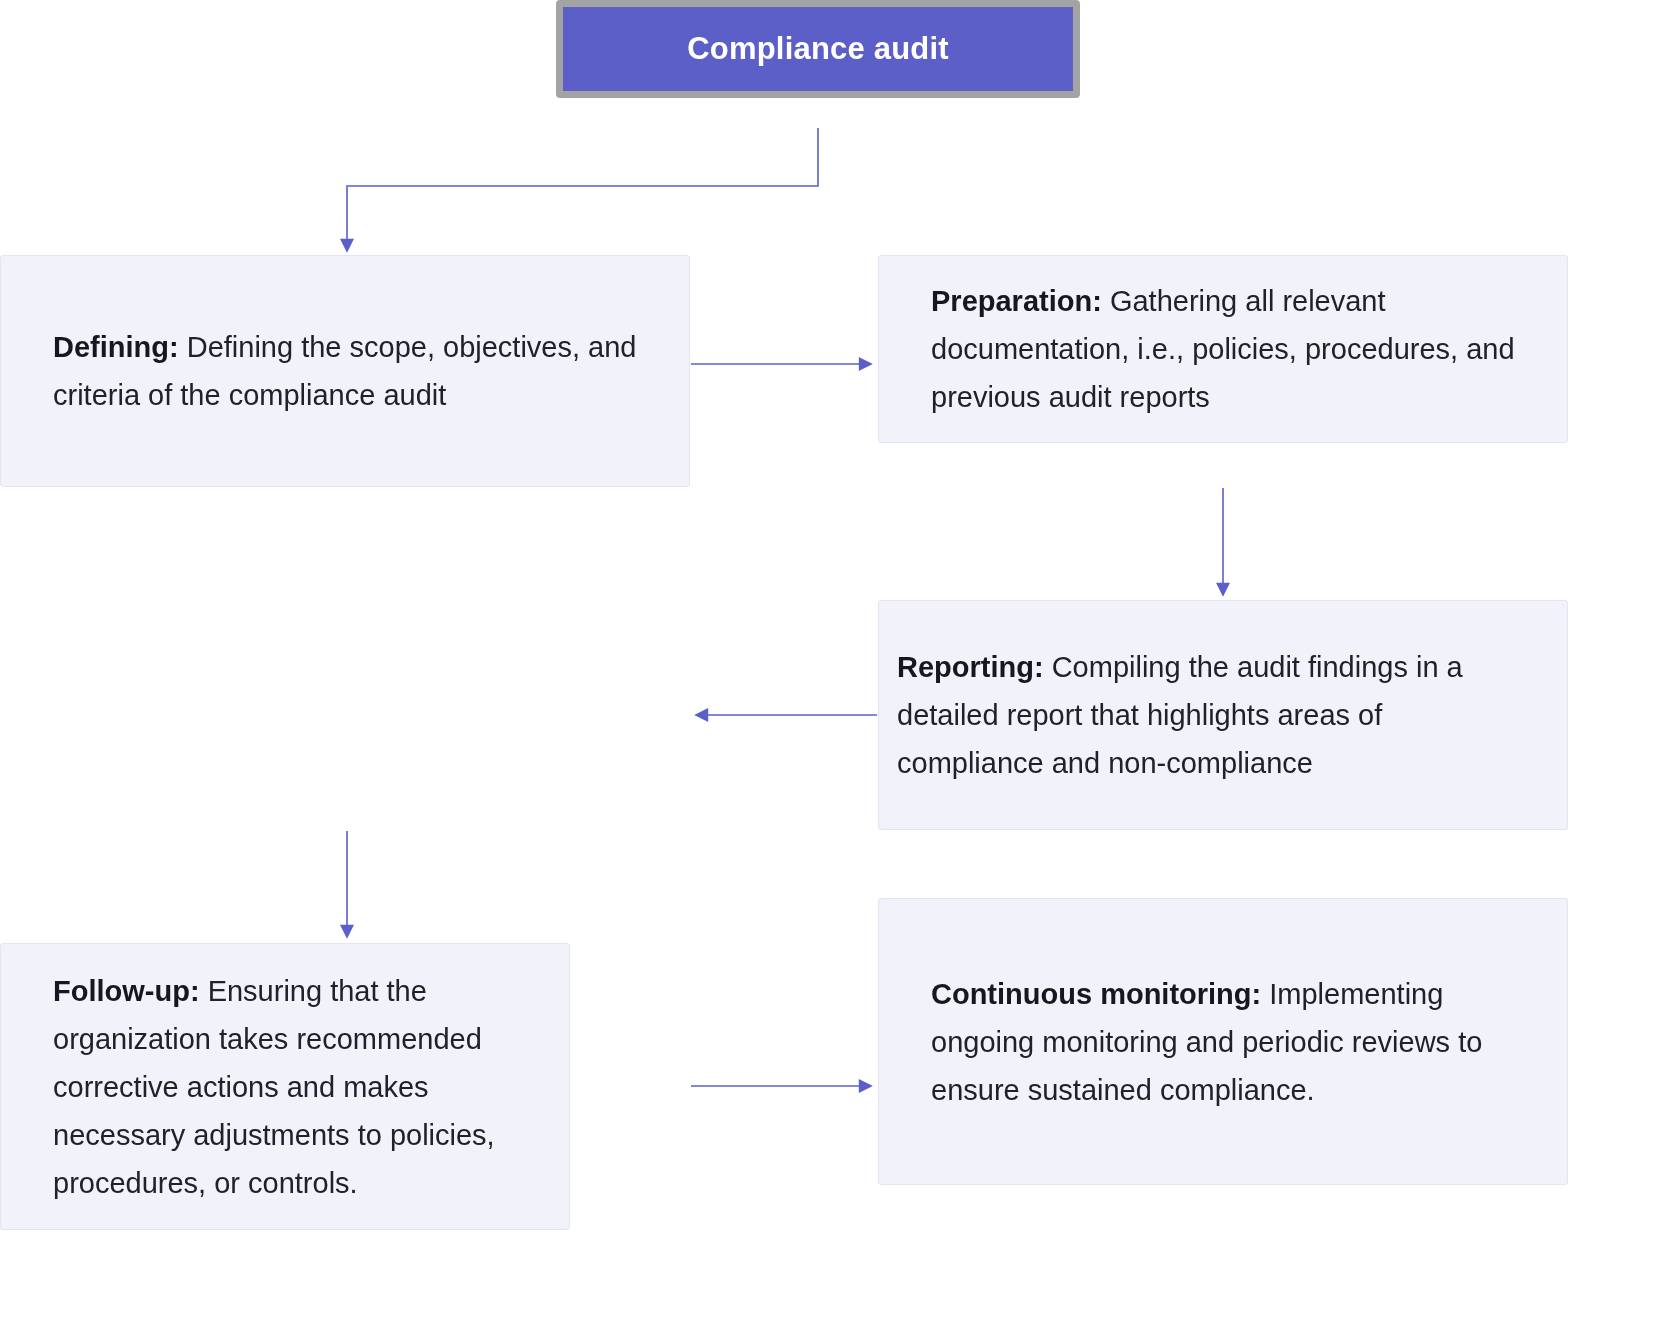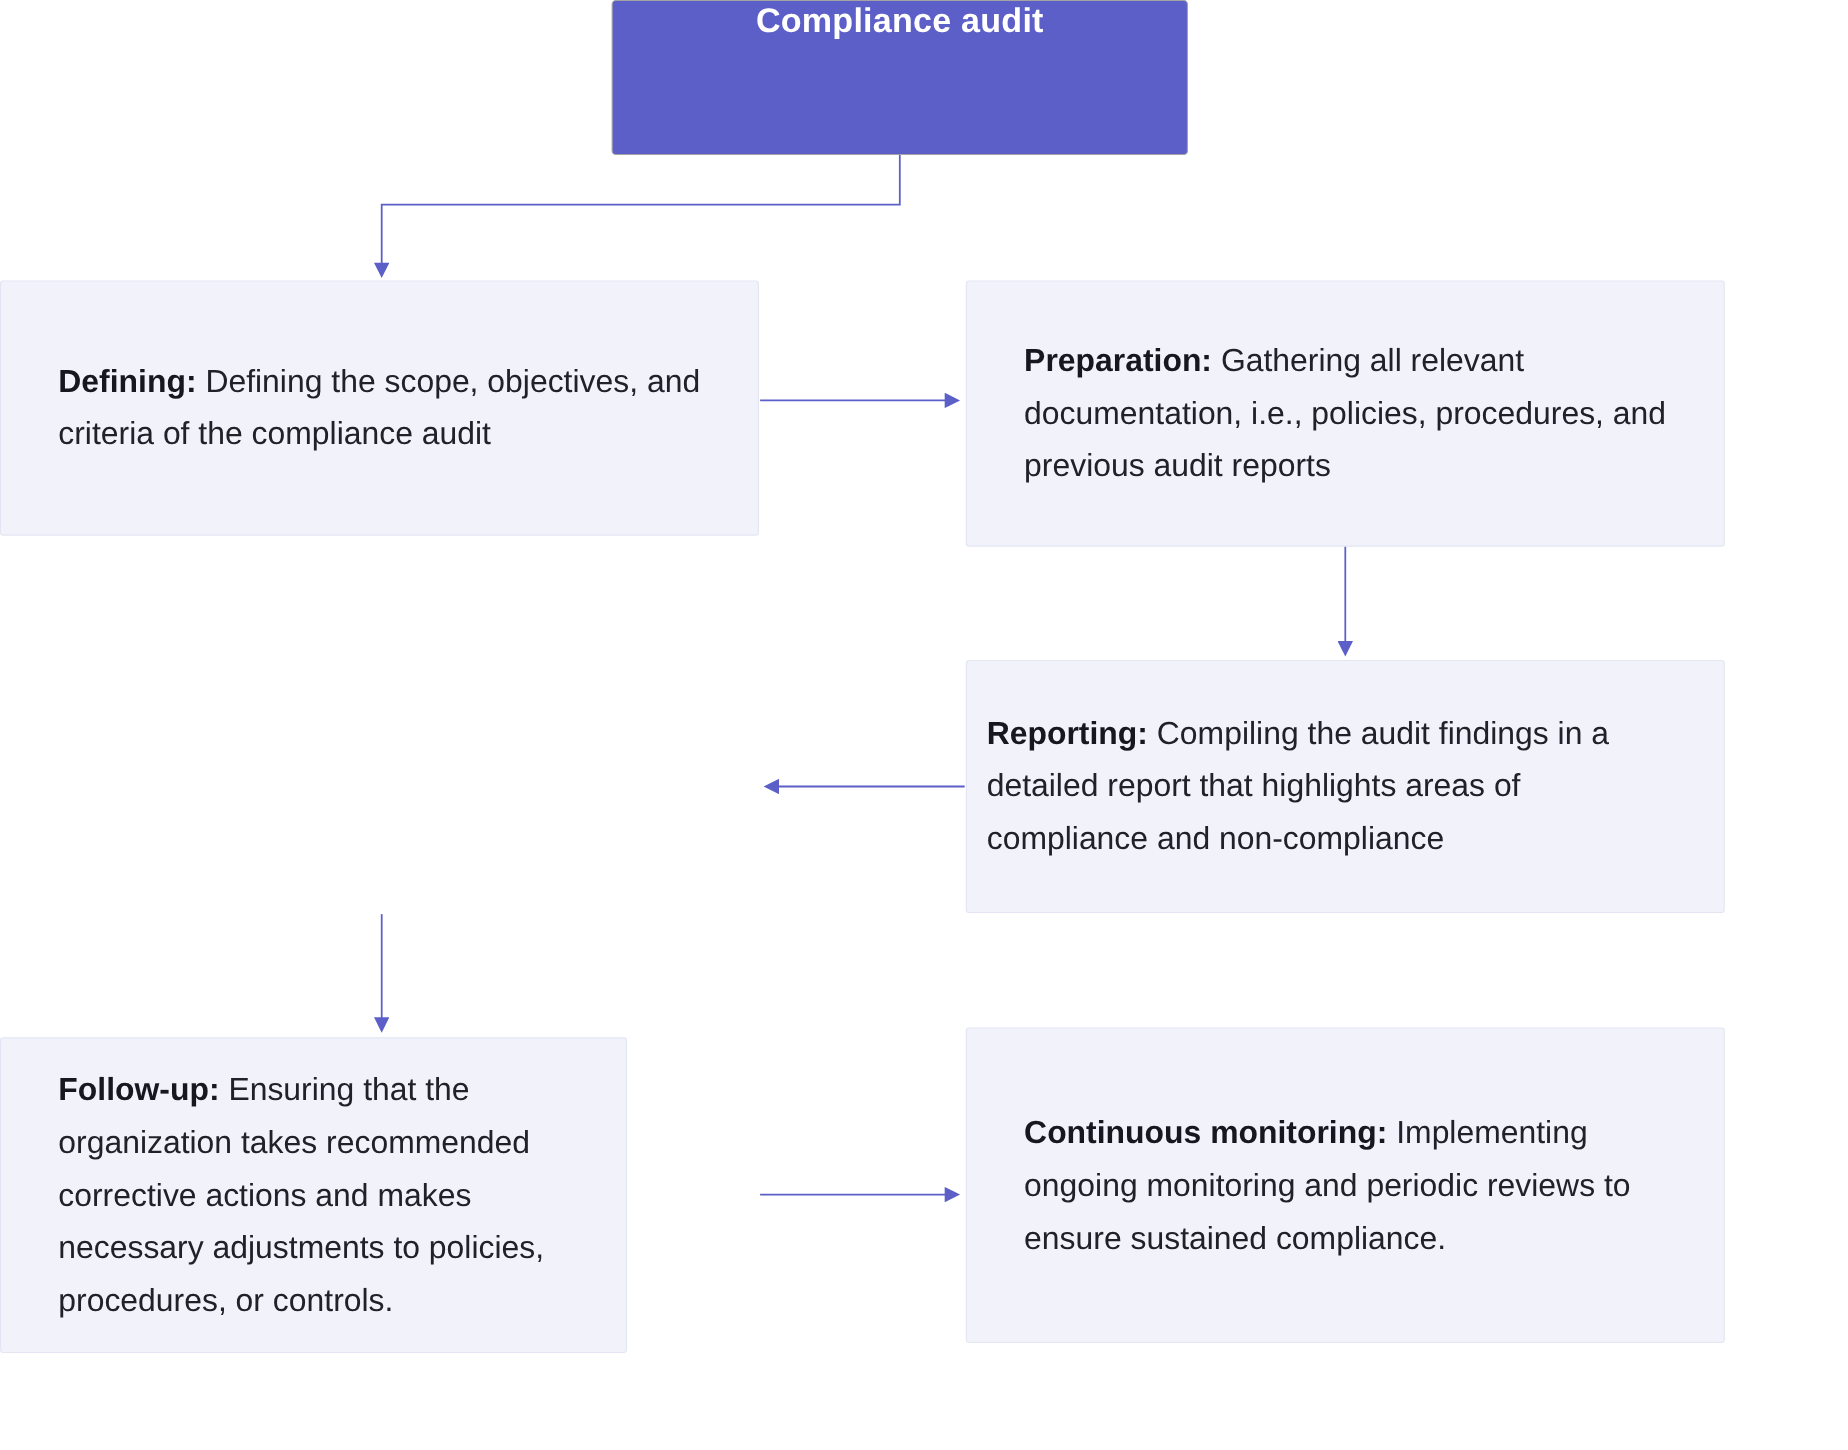--- a/index.html
+++ b/index.html
@@ -17,26 +17,26 @@
     width: 1680px;
     height: 1318px;
     background: #ffffff;
     overflow: hidden;
   }
   .title-box {
     position: absolute;
     left: 556px;
     top: 0;
     width: 524px;
-    height: 141px;
+    height: 98px;
     background: #5b5fc7;
-    border: 1px solid #a3a3a3;
+    border: 7px solid #a3a3a3;
     border-radius: 4px;
     display: flex;
-    align-items: flex-start;
+    align-items: center;
     justify-content: center;
     color: #ffffff;
     font-size: 31px;
     font-weight: 600;
     letter-spacing: 0.2px;
   }
   .node {
     position: absolute;
     background: #f1f2fa;
     border: 1px solid #e3e5f3;
@@ -49,25 +49,25 @@
     margin: 0;
     font-size: 29px;
     line-height: 48px;
     color: #212229;
   }
   .node-text b {
     font-weight: 700;
     color: #17181f;
   }
   .node-planning              { left: 0;     top: 255px; width: 690px; height: 232px; }
-  .node-preparation           { left: 878px; top: 255px; width: 690px; height: 242px; }
+  .node-preparation           { left: 878px; top: 255px; width: 690px; height: 188px; }
   .node-execution             { left: 0;     top: 600px; width: 690px; height: 230px; }
   .node-reporting             { left: 878px; top: 600px; width: 690px; height: 230px; padding-left: 18px; }
   .node-follow-up             { left: 0;     top: 943px; width: 570px; height: 287px; }
-  .node-continuous-monitoring { left: 878px; top: 934px; width: 690px; height: 287px; }
+  .node-continuous-monitoring { left: 878px; top: 898px; width: 690px; height: 287px; }
   .connectors {
     position: absolute;
     left: 0;
     top: 0;
     pointer-events: none;
   }
 </style>
 </head>
 <body>
 

